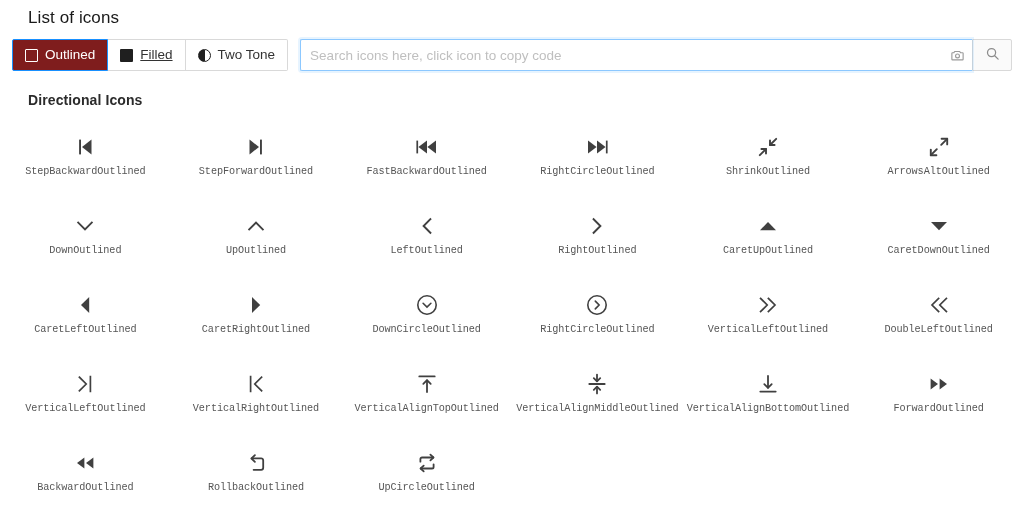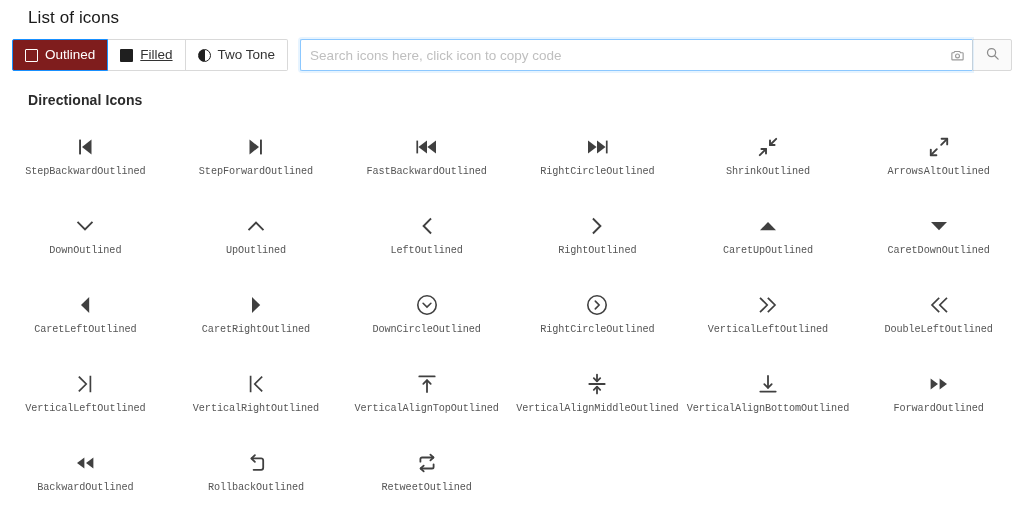--- a/index.html
+++ b/index.html
@@ -481,15 +481,15 @@
     </div>
     <div class="icon-cell">
       <div class="icon-glyph">
         <svg width="24" height="24" viewBox="0 0 24 24" fill="none" stroke="#404040" stroke-width="1.8" stroke-linecap="round" stroke-linejoin="round">
           <path d="M5.4 10.7V8.1a1.6 1.6 0 0 1 1.6-1.6h11.3"></path>
           <path d="M15.4 3.6l3.1 2.9-3.1 2.9"></path>
           <path d="M18.6 13.3v2.6a1.6 1.6 0 0 1-1.6 1.6H5.7"></path>
           <path d="M8.7 20.4 5.6 17.5l3.1-2.9"></path>
         </svg>
       </div>
-      <div class="icon-label">RetweetOutlined</div>
+      <div class="icon-label">UpCircleOutlined</div>
     </div>
   </div>
 
 </body></html>

